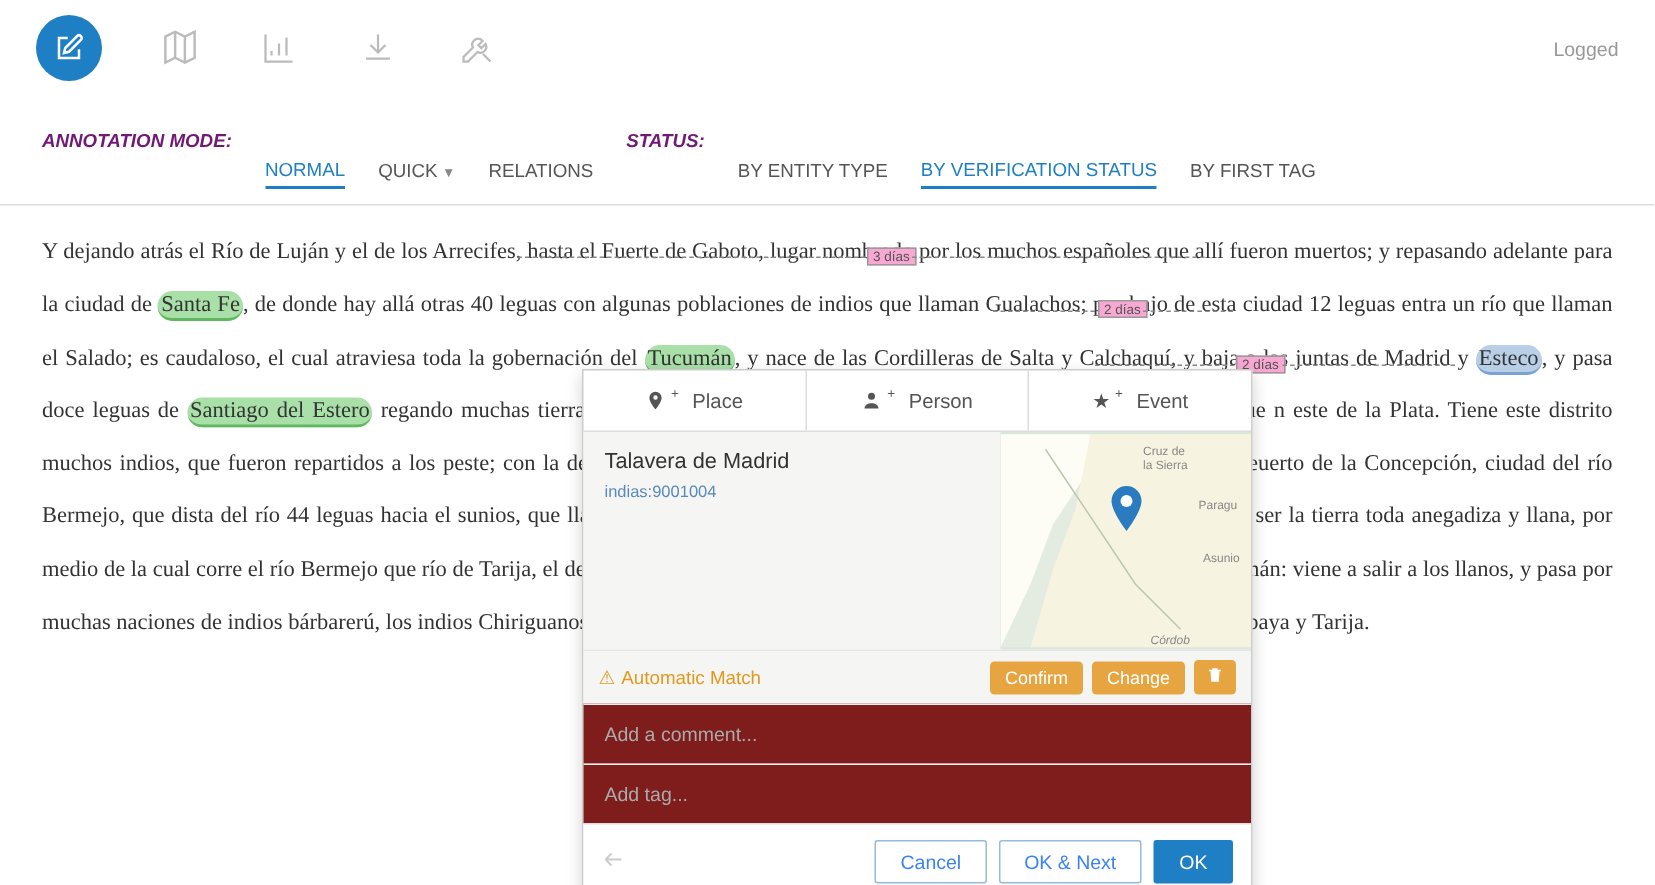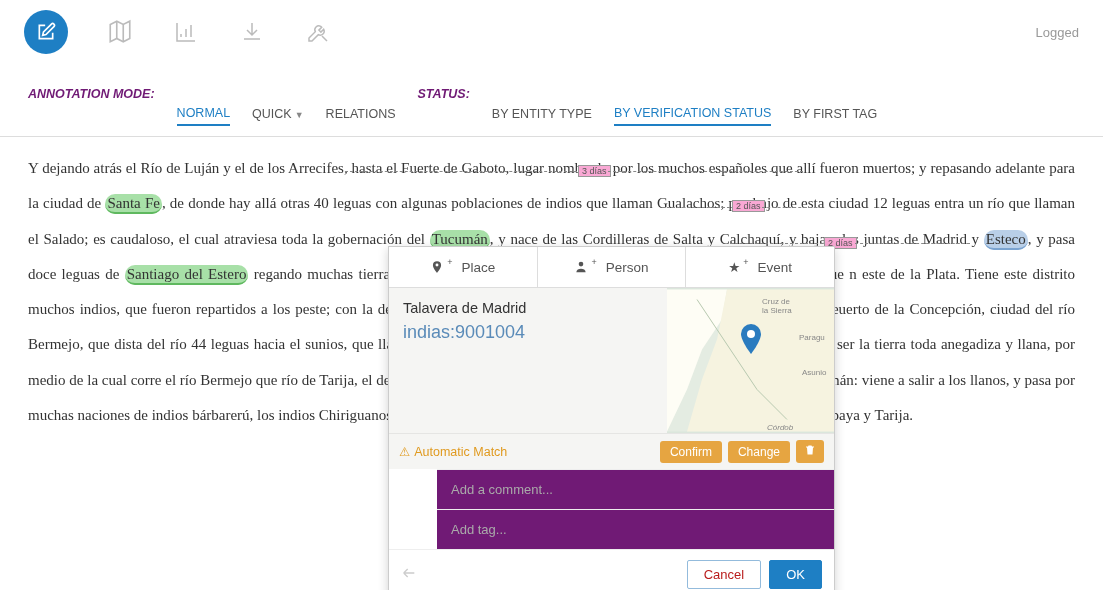--- a/index.html
+++ b/index.html
@@ -27,35 +27,35 @@
 .dash-arrow { position: absolute; border-top: 1px dashed #888; }
 
 .popup { position: absolute; left: 388px; top: 246px; width: 447px; background: #fff; border: 1px solid #ccc; box-shadow: 0 3px 10px rgba(0,0,0,0.18); }
 .popup-tabs { display: flex; border-bottom: 1px solid #ddd; }
 .popup-tab { flex: 1; text-align: center; padding: 12px 0; font-size: 13.5px; color: #555; border-right: 1px solid #ddd; cursor: pointer; display: flex; align-items: center; justify-content: center; gap: 6px; }
 .popup-tab:last-child { border-right: none; }
 .popup-tab .plus { font-size: 9px; position: relative; top: -5px; left: -3px; }
 .popup-body { display: flex; min-height: 142px; background: #f5f5f3; }
 .popup-info { flex: 1; padding: 12px 14px; font-size: 13px; }
 .popup-info .title { color: #333; font-size: 14.5px; margin-bottom: 6px; }
-.popup-info .sub { color: #5a8bb8; font-size: 18px; margin-bottom: 4px; }
+.popup-info .sub { color: #5a8bb8; font-size: 11px; margin-bottom: 4px; }
 .popup-info .alt { color: #888; font-size: 12px; }
 .popup-map { width: 167px; background: #dbe6dc; position: relative; overflow: hidden; }
 
 .auto-row { display: flex; align-items: center; padding: 6px 10px; background: #f5f5f3; border-top: 1px solid #e5e5e3; gap: 6px; }
 .auto-match { color: #e09a1f; font-size: 12.5px; display: flex; align-items: center; gap: 4px; flex: 1; }
 .pill { background: #e6a541; color: #fff; border-radius: 3px; padding: 4px 10px; font-size: 12px; cursor: pointer; }
 .pill.trash { padding: 4px 8px; }
 
-.comment-row, .tag-row { padding: 12px 14px; border-top: 1px solid #eee; font-size: 13px; color: #aaa; background: #701a75; margin-left: 48px; }
+.comment-row, .tag-row { padding: 12px 14px; border-top: 1px solid #eee; font-size: 13px; color: #aaa; background: #7f1d1d; }
 .tag-row { border-top: 1px solid #eee; }
 
 .btn-row { display: flex; justify-content: flex-end; gap: 8px; padding: 10px 12px; border-top: 1px solid #eee; background: #fff; align-items: center; }
 .btn { padding: 6px 16px; font-size: 13px; border-radius: 2px; cursor: pointer; }
-.btn-outline { color: #b91c1c; border: 1px solid #93bbdc; background: #fff; }
+.btn-outline { color: #3b82f6; border: 1px solid #93bbdc; background: #fff; }
 .btn-primary { color: #fff; background: #1e7fc4; border: 1px solid #1e7fc4; }
 .share-ico { margin-right: auto; color: #ccc; }
 
 .map-svg { width: 100%; height: 100%; }
 .pin { position: absolute; left: 72px; top: 36px; }
 </style>
 </head>
 <body>
 
 <div class="toolbar">
@@ -181,15 +181,16 @@
   </div>
   <div class="comment-row">Add a comment...</div>
   <div class="tag-row">Add tag...</div>
   <div class="btn-row">
     <div class="share-ico">
       <svg width="16" height="16" viewBox="0 0 24 24" fill="none" stroke="currentColor" stroke-width="2">
           <path d="M4 12l6-6M4 12l6 6M4 12h16"></path>
         </svg>
     </div>
     <div class="btn btn-outline">Cancel</div>
+    <div class="btn btn-outline">OK &amp; Next</div>
     <div class="btn btn-primary">OK</div>
   </div>
 </div>
 
 </body></html>

